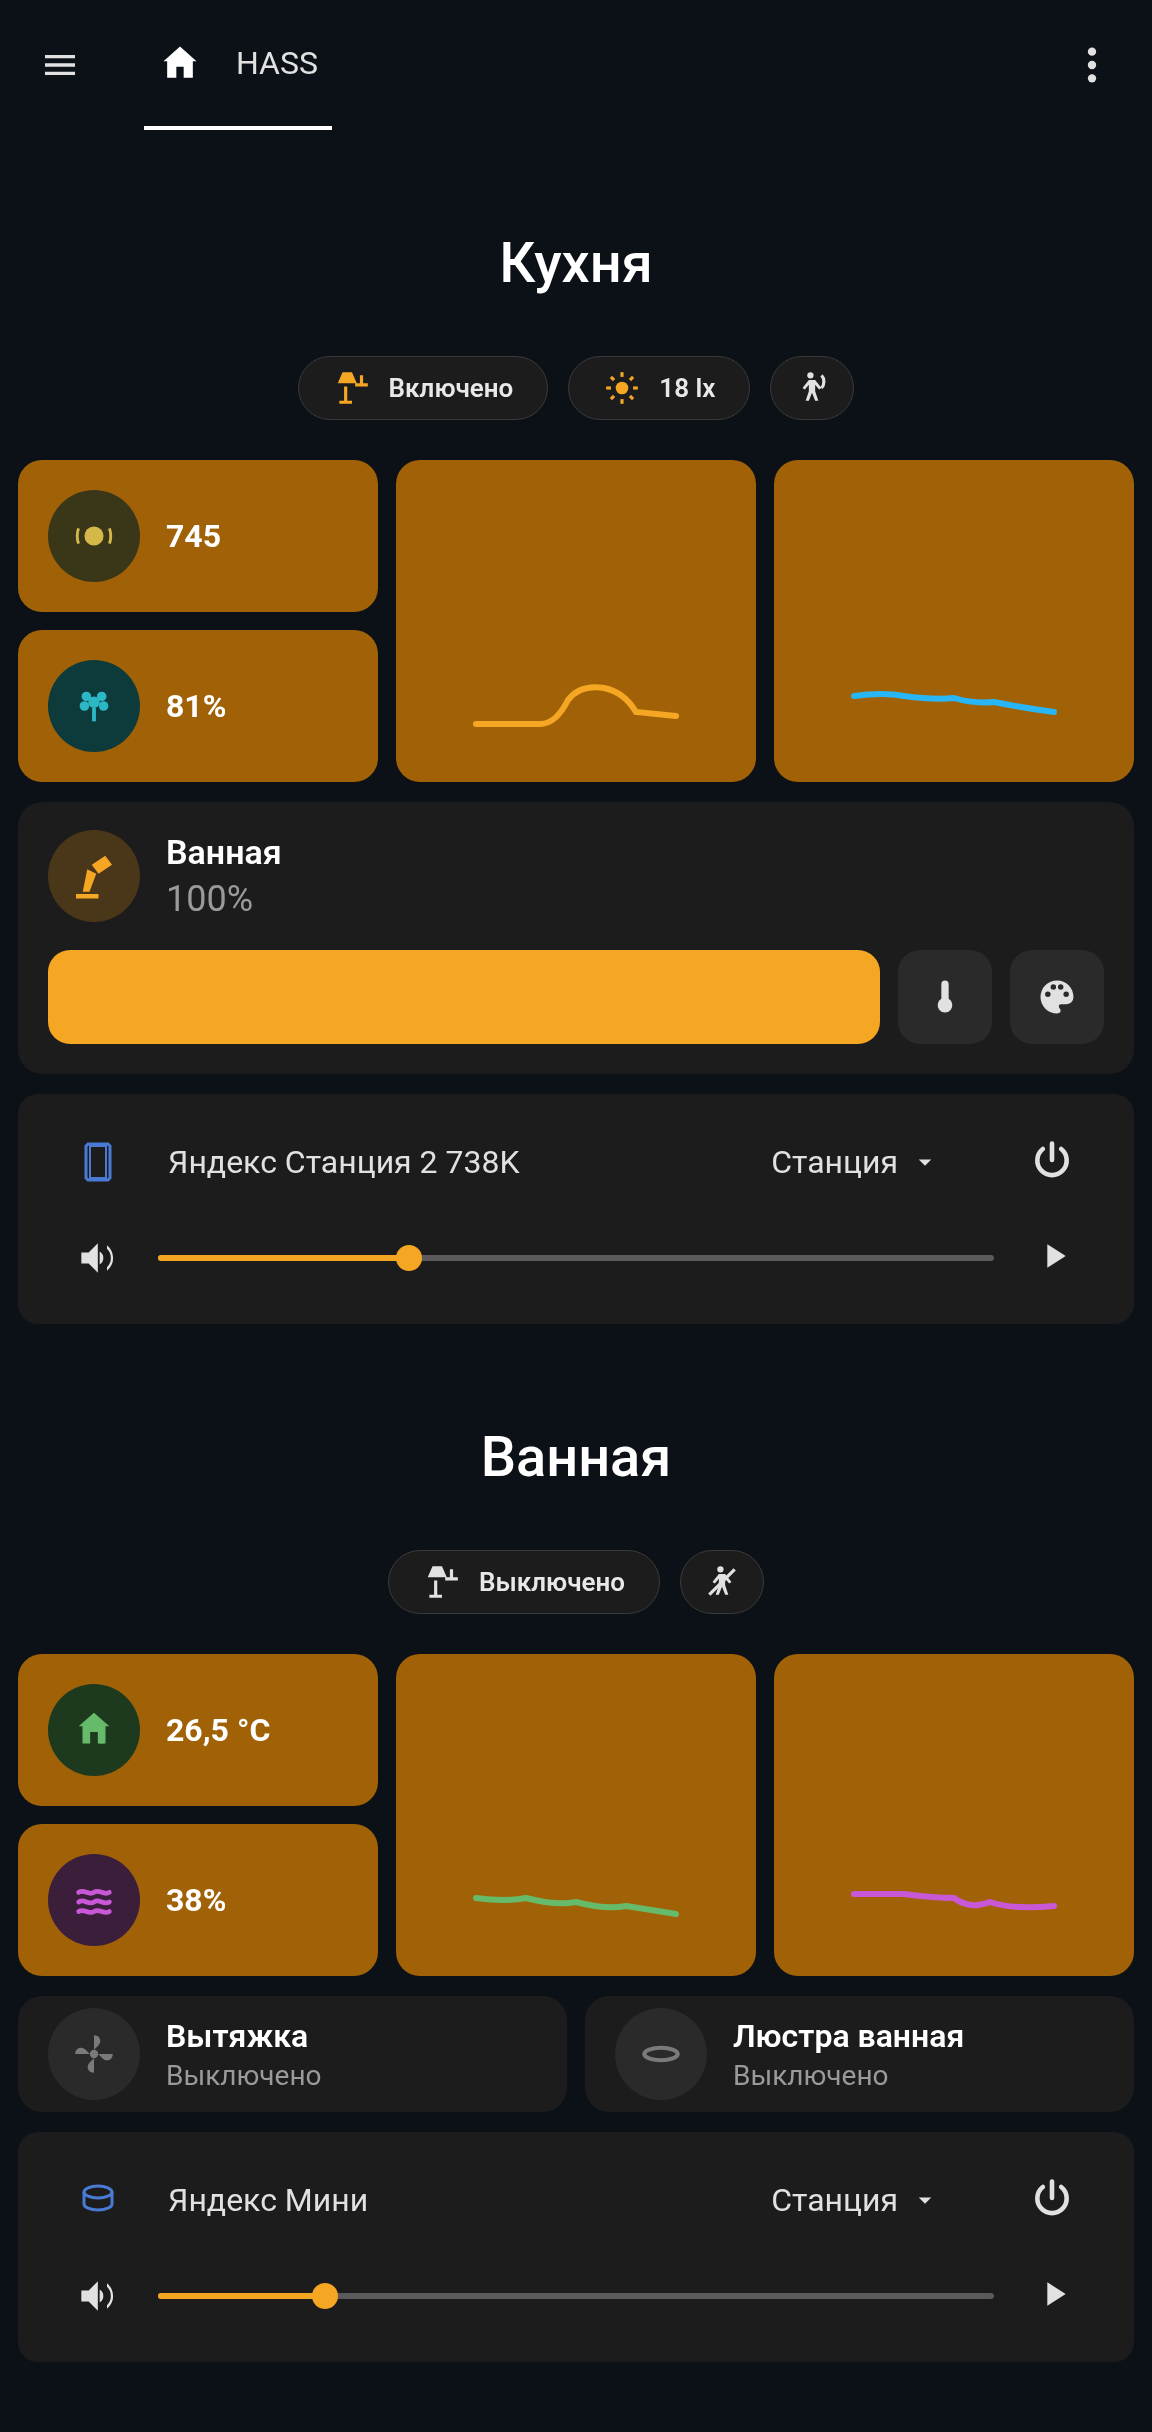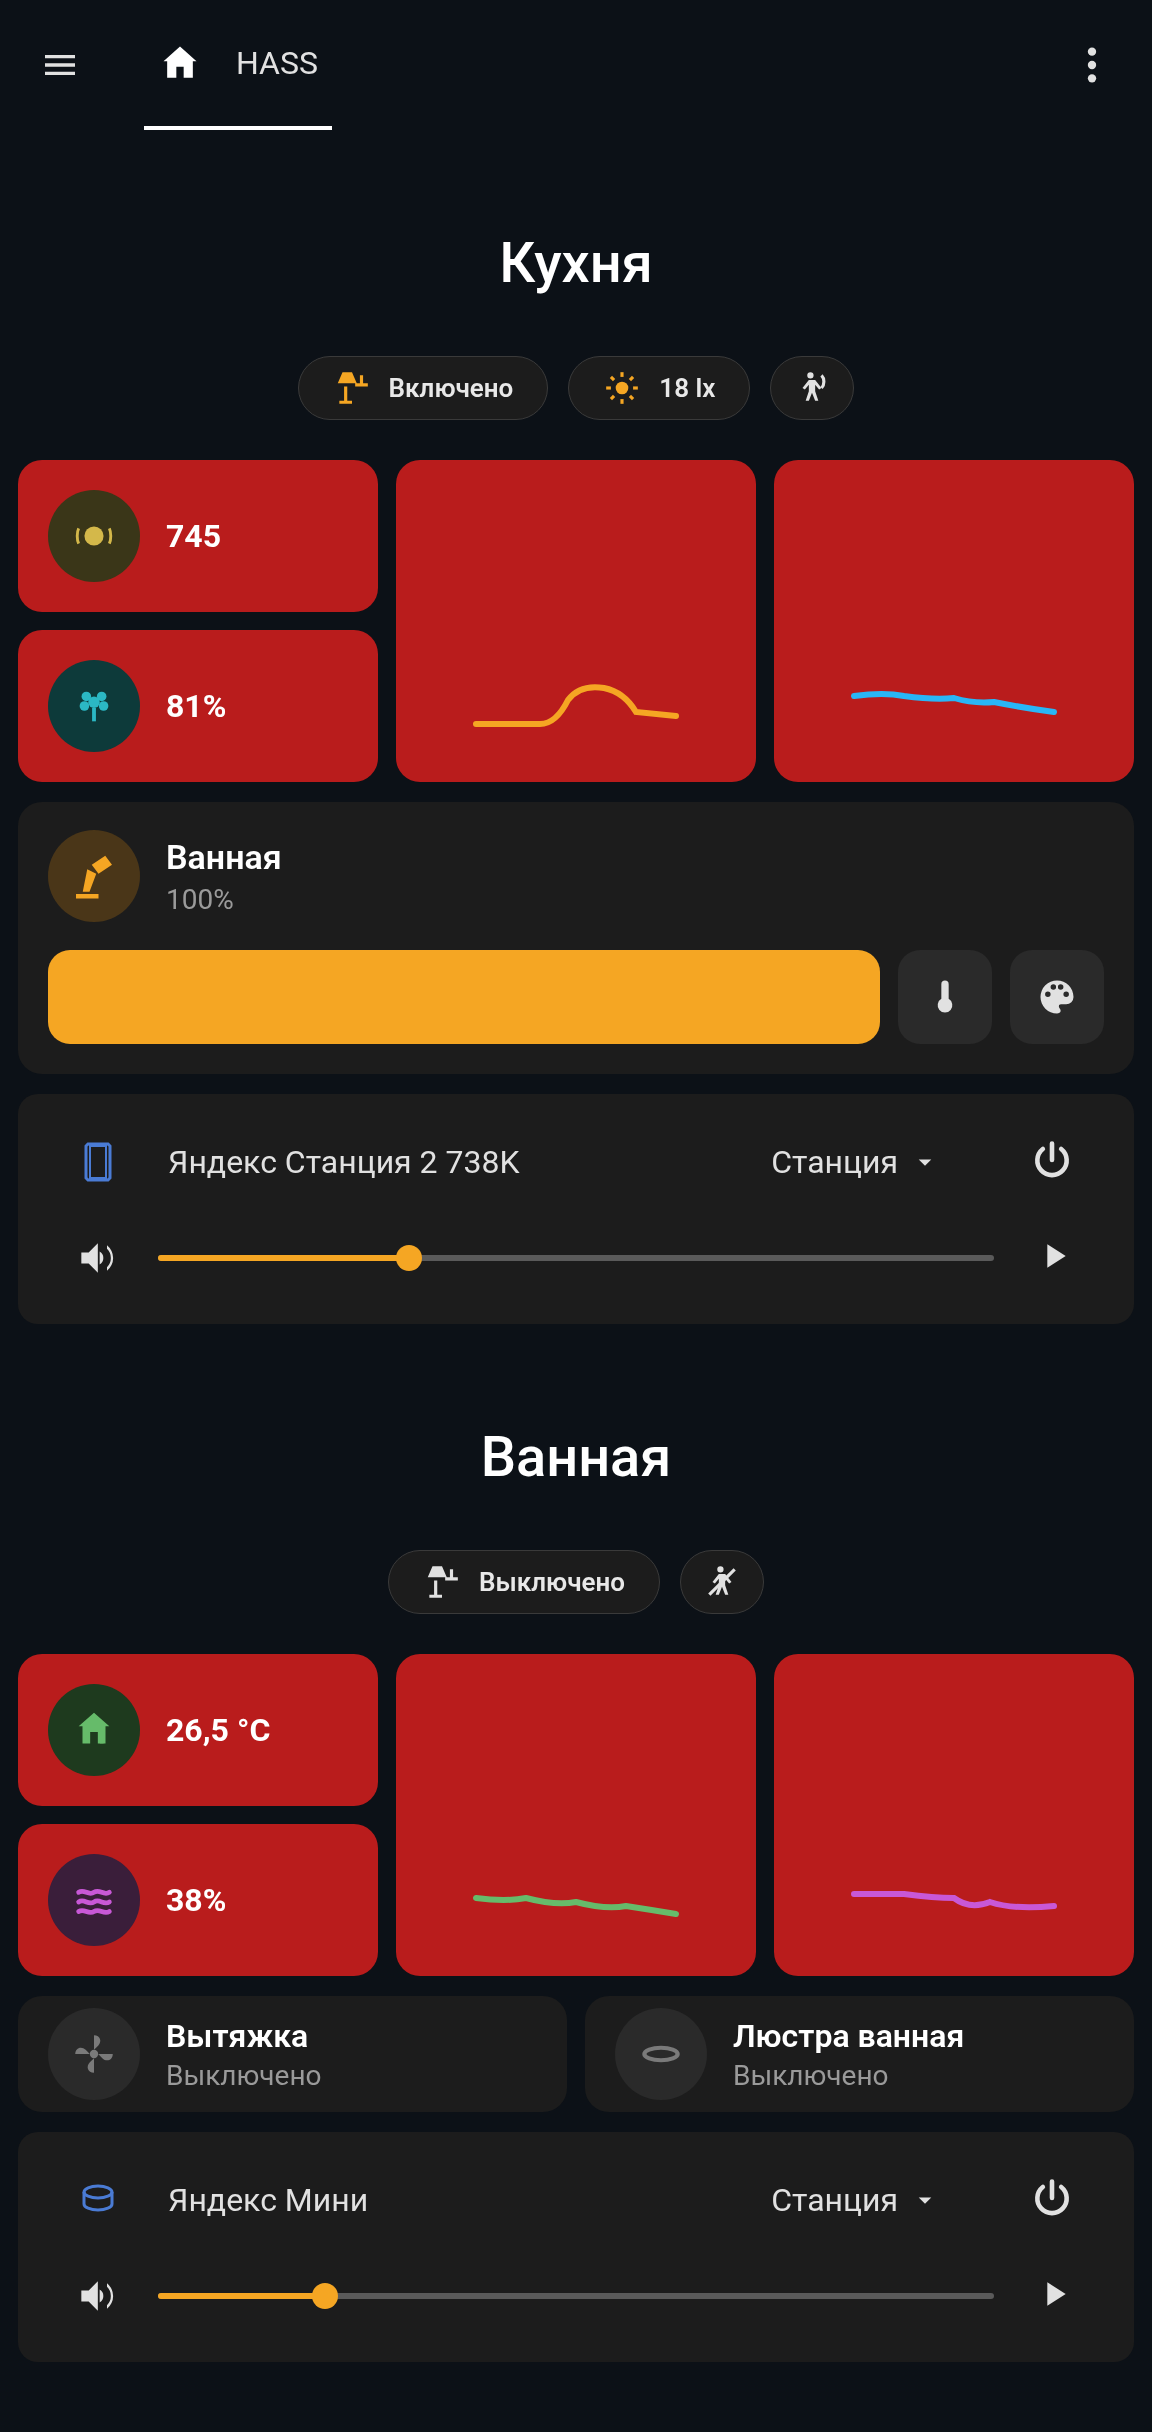--- a/index.html
+++ b/index.html
@@ -73,21 +73,21 @@
   .chip svg { width:38px; height:38px; }
 
   .grid3 {
     display:grid;
     grid-template-columns: 1fr 1fr 1fr;
     gap: 18px;
     margin-bottom: 20px;
   }
   .stack { display:flex; flex-direction:column; gap:18px; }
   .card {
-    background:#b91c1c;
+    background:#a16207;
     border-radius: 24px;
     padding: 26px 30px;
   }
   .sensor-card {
     display:flex;
     align-items:center;
     gap: 26px;
     height: 152px;
   }
   .sensor-icon {
@@ -108,21 +108,21 @@
   
   .lamp-card { background:#1c1c1c; border-radius:24px; padding:28px 30px 30px 30px; margin-bottom:20px; }
   .lamp-head { display:flex; align-items:center; gap:26px; margin-bottom:28px; }
   .lamp-icon {
     width:92px; height:92px; border-radius:50%;
     background:#4a3618;
     display:flex; align-items:center; justify-content:center;
   }
   .lamp-icon svg { width:54px; height:54px; fill:#f5a623; }
   .lamp-title { font-size:34px; font-weight:600; color:#fff; }
-  .lamp-sub { font-size:28px; color:#9a9a9a; margin-top:6px; }
+  .lamp-sub { font-size:36px; color:#9a9a9a; margin-top:6px; }
   .lamp-row { display:flex; gap:18px; align-items:center; }
   .lamp-slider {
     flex:1;
     height: 94px;
     border-radius: 22px;
     background:#f5a623;
   }
   .lamp-btn {
     width:94px; height:94px;
     border-radius:22px;

